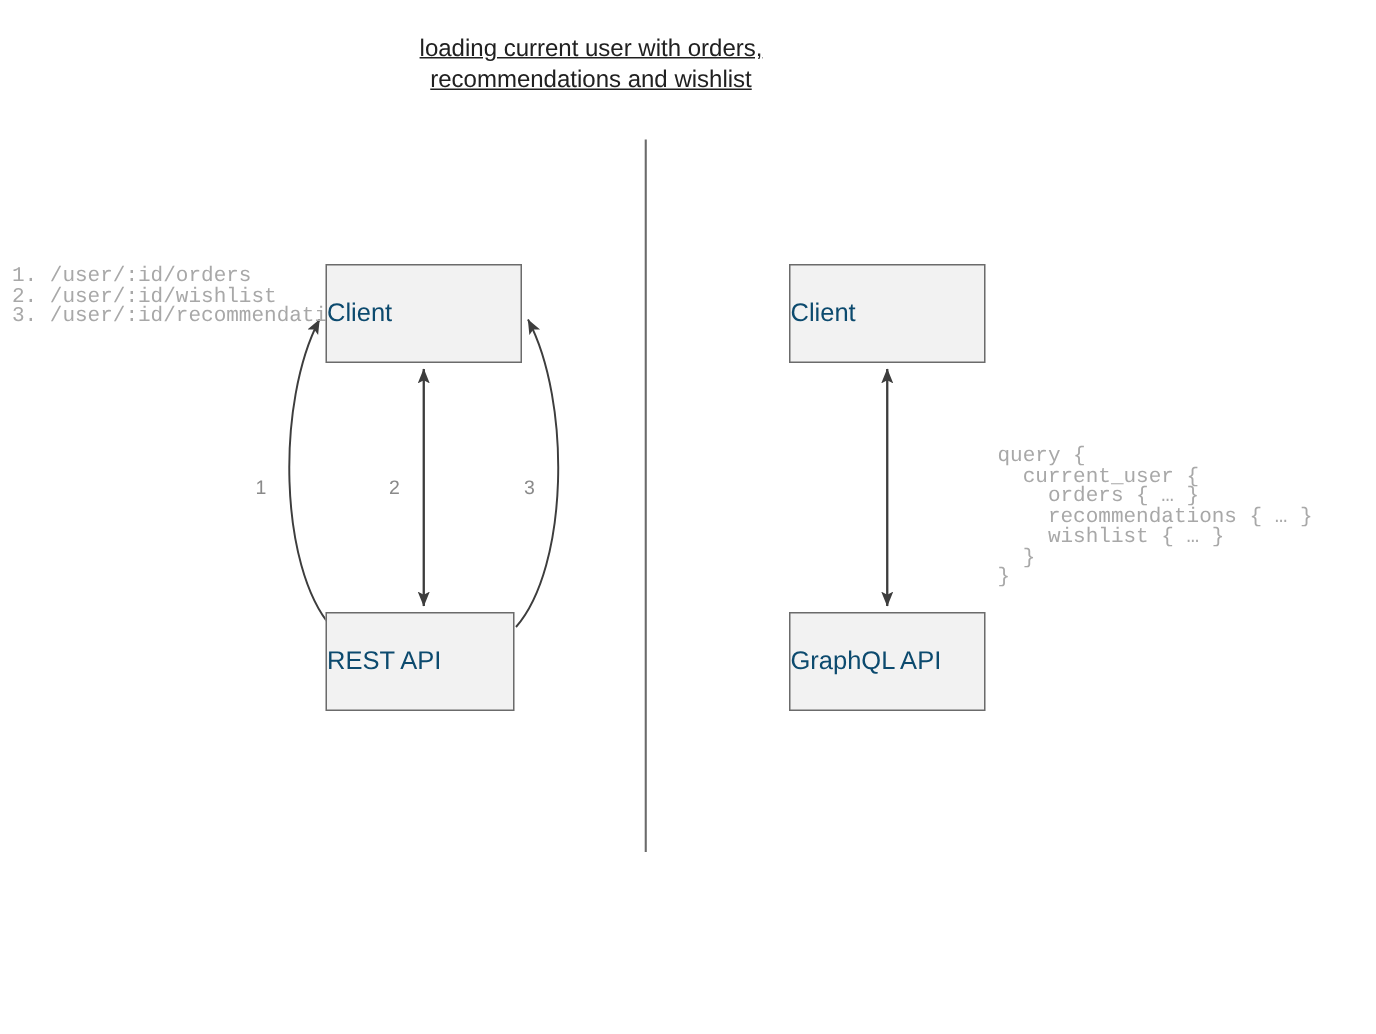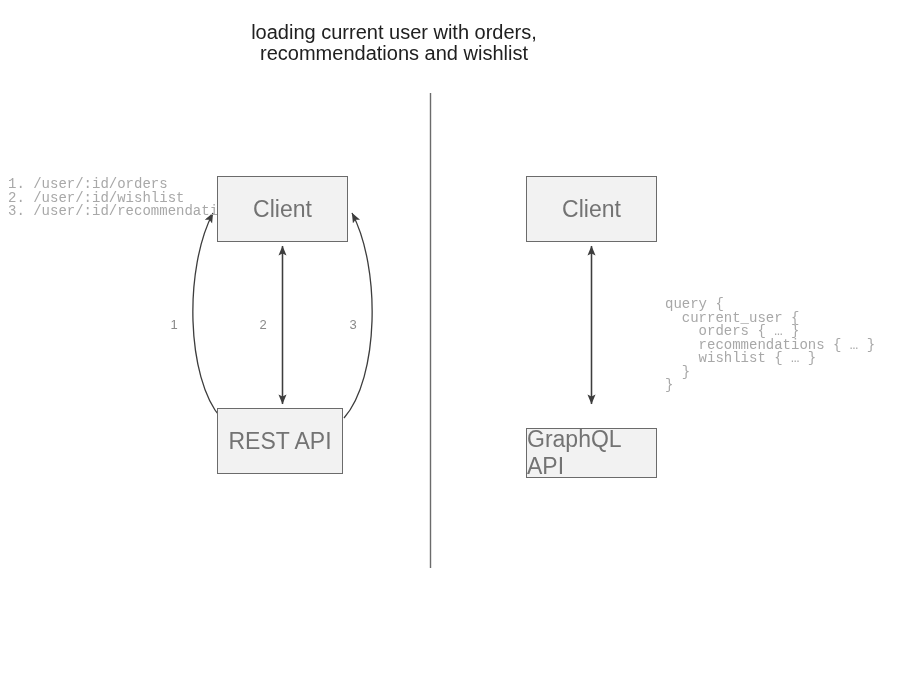--- a/index.html
+++ b/index.html
@@ -22,41 +22,41 @@
     height: 689px;
   }
   .abs { position: absolute; }
 
   
   #diagram-title {
     left: 0;
     top: 22px;
     width: 788px;
     text-align: center;
-    font-size: 20px;
+    font-size: 16px;
     line-height: 21px;
     color: #202020;
     white-space: pre-line;
+    text-decoration: underline;
   }
 
   
   .node-box {
     background: #f2f2f2;
     border: 1px solid #6b6b6b;
     box-sizing: border-box;
     display: flex;
     align-items: center;
-    justify-content: center;
-    font-size: 23px;
-    color: #737373;
+    font-size: 17px;
+    color: #0c4a6e;
   }
   #rest-client-box  { left: 217px; top: 176px; width: 131px; height: 66px; }
   #rest-api-box     { left: 217px; top: 408px; width: 126px; height: 66px; }
   #graphql-client-box { left: 526px; top: 176px; width: 131px; height: 66px; }
-  #graphql-api-box    { left: 526px; top: 408px; width: 131px; height: 50px; margin-top: 20px; }
+  #graphql-api-box    { left: 526px; top: 408px; width: 131px; height: 66px; }
 
   
   .code-block {
     font-family: "Liberation Mono", monospace;
     font-size: 14px;
     line-height: 13.5px;
     color: #a8a8a8;
     white-space: pre;
   }
   #rest-endpoints { left: 8px; top: 178px; }

